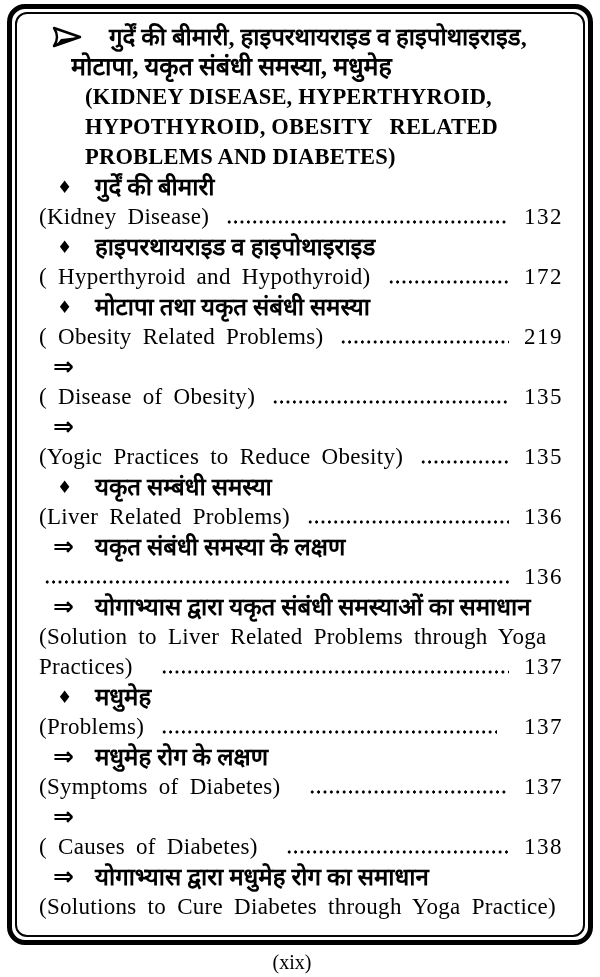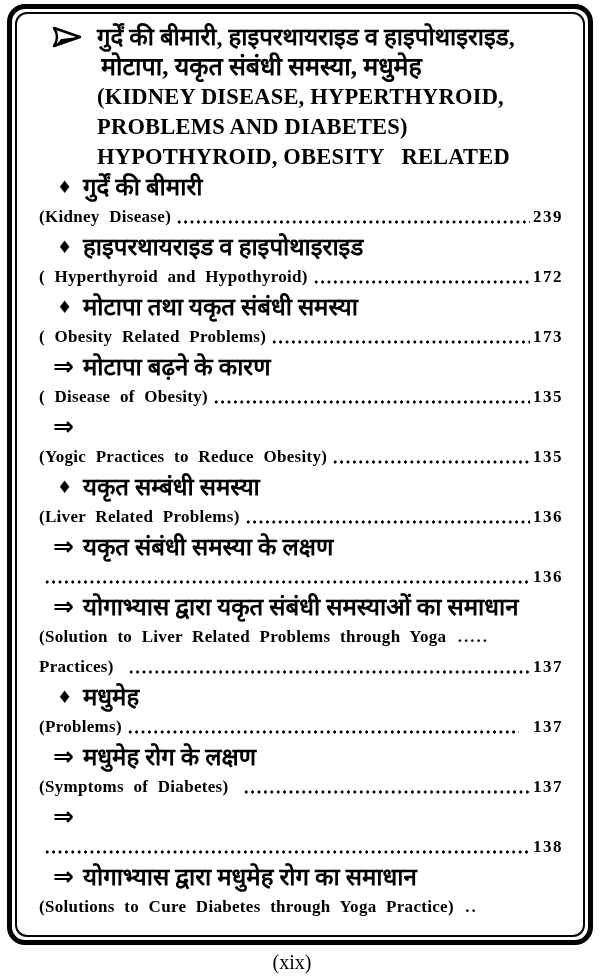--- a/index.html
+++ b/index.html
@@ -34,54 +34,55 @@
     border-radius: 12px;
     box-sizing: border-box;
     padding: 8px 20px 0 22px;
     overflow: hidden;
   }
   .line {
     height: 30px;
     line-height: 30px;
     white-space: nowrap;
     overflow: hidden;
+    gap: 12px;
   }
   
   .htext, .hline {
     font-family: "Liberation Serif", "DejaVu Sans", sans-serif;
     font-weight: 700;
     font-size: 24px;
   }
   .hdr1 { display: flex; align-items: center; margin-left: 12px; font-size: 25px; }
   .hdr1 .arrow { width: 46px; flex: 0 0 46px; display: inline-flex; align-items: center; }
-  .hdr2 { margin-left: 62px; font-size: 25px; }
+  .hdr2 { margin-left: 32px; font-size: 25px; }
   .ehead {
-    margin-left: 58px;
+    margin-left: 46px;
     font-family: "Liberation Serif", serif;
     font-weight: 700;
     font-size: 22.5px;
     letter-spacing: 0.2px;
     white-space: pre;
   }
   .hline { margin-left: 14px; display: flex; align-items: center; }
   .bullet {
     display: inline-block;
     flex: 0 0 30px;
     width: 30px;
     font-family: "DejaVu Sans", sans-serif;
     font-weight: 700;
   }
   .bullet.diamond { font-size: 17px; padding-left: 4px; box-sizing: border-box; }
   .bullet.darrow  { font-size: 25px; }
   .eline {
     display: flex;
     align-items: baseline;
     font-family: "Liberation Serif", serif;
-    font-weight: 700;
-    font-size: 17px;
+    font-weight: 400;
+    font-size: 23px;
     letter-spacing: 0.3px;
     word-spacing: 5px;
   }
   .eline .etext { white-space: pre; }
   .dots {
     flex: 1 1 auto;
     align-self: flex-end;
     height: 8px;
     margin: 0 3px 6px 5px;
     background-image: radial-gradient(circle, #000 1.4px, rgba(0,0,0,0) 1.8px);
@@ -113,55 +114,54 @@
           <span class="arrow">
             <svg width="32" height="24" viewBox="0 0 32 24">
               <path d="M3 3 L29 12 L3 21 Q9 12 3 3 Z" fill="#ffffff" stroke="#000000" stroke-width="2.4" stroke-linejoin="round"></path>
               <path d="M4 20 L28 12 L10 14 Q8 17.5 4 20 Z" fill="#000000"></path>
             </svg>
           </span>
           <span class="htext">गुर्दें की बीमारी, हाइपरथायराइड व हाइपोथाइराइड,</span>
         </div>
         <div class="line hdr2 htext">मोटापा, यकृत संबंधी समस्या, मधुमेह</div>
         <div class="line ehead">(KIDNEY DISEASE, HYPERTHYROID,</div>
+        <div class="line ehead">HYPOTHYROID, OBESITY   RELATED</div>
         <div class="line ehead">PROBLEMS AND DIABETES)</div>
-        <div class="line ehead">HYPOTHYROID, OBESITY   RELATED</div>
       </div>
 
       <div>
           <div class="line hline">
             <span class="bullet diamond">♦</span>
             <span class="htext">गुर्दें की बीमारी</span>
           </div>
           <div class="line eline">
             <span class="etext">(Kidney Disease)</span>
             <span class="dots"></span>
-            <span class="pageno">239</span>
+            <span class="pageno">132</span>
           </div>
           <div class="line hline">
             <span class="bullet diamond">♦</span>
             <span class="htext">हाइपरथायराइड व हाइपोथाइराइड</span>
           </div>
           <div class="line eline">
             <span class="etext">( Hyperthyroid and Hypothyroid)</span>
             <span class="dots"></span>
             <span class="pageno">172</span>
           </div>
           <div class="line hline">
             <span class="bullet diamond">♦</span>
             <span class="htext">मोटापा तथा यकृत संबंधी समस्या</span>
           </div>
           <div class="line eline">
             <span class="etext">( Obesity Related Problems)</span>
             <span class="dots"></span>
-            <span class="pageno">173</span>
-          </div>
-          <div class="line hline">
-            <span class="bullet darrow">⇒</span>
-            <span class="htext">मोटापा बढ़ने के कारण</span>
+            <span class="pageno">219</span>
+          </div>
+          <div class="line hline">
+            <span class="bullet darrow">⇒</span>
           </div>
           <div class="line eline">
             <span class="etext">( Disease of Obesity)</span>
             <span class="dots"></span>
             <span class="pageno">135</span>
           </div>
           <div class="line hline">
             <span class="bullet darrow">⇒</span>
           </div>
           <div class="line eline">
@@ -214,20 +214,21 @@
           </div>
           <div class="line eline">
             <span class="etext">(Symptoms of Diabetes) </span>
             <span class="dots"></span>
             <span class="pageno">137</span>
           </div>
           <div class="line hline">
             <span class="bullet darrow">⇒</span>
           </div>
           <div class="line eline">
+            <span class="etext">( Causes of Diabetes) </span>
             <span class="dots"></span>
             <span class="pageno">138</span>
           </div>
           <div class="line hline">
             <span class="bullet darrow">⇒</span>
             <span class="htext">योगाभ्यास द्वारा मधुमेह रोग का समाधान</span>
           </div>
           <div class="line eline">
             <span class="etext">(Solutions to Cure Diabetes through Yoga Practice)</span>
             <span class="trail"> ..</span>

